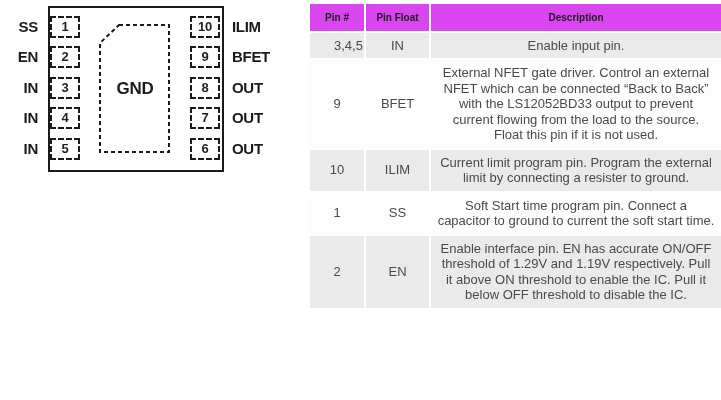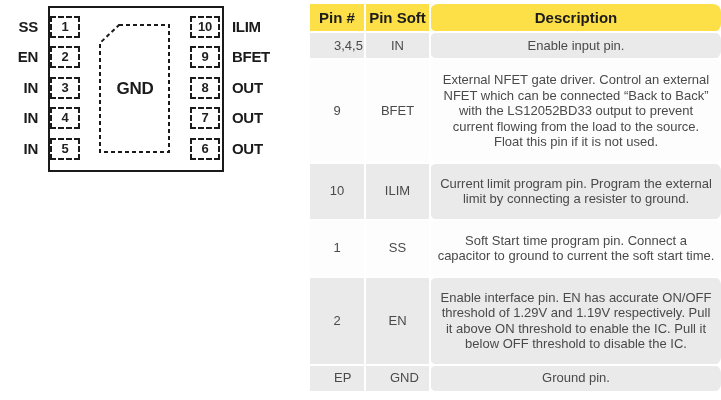--- a/index.html
+++ b/index.html
@@ -30,27 +30,27 @@
               color:#1a1a1a; letter-spacing:-0.3px; white-space:nowrap; }
 
   
   .pin-table { position:absolute; left:310px; top:4px; width:411px;
                border-collapse:collapse; table-layout:fixed;
                font-size:13px; line-height:15.5px; color:#4a4a4a;
                border-bottom:2px solid #cfcfcf; }
   .pin-table col.c-pin  { width:55px; }
   .pin-table col.c-name { width:65px; }
   .pin-table col.c-desc { width:291px; }
-  .pin-table th { background:#fde047; color:#1c1c1c; font-weight:bold;
-                  font-size:15px; height:28px; text-align:center;
+  .pin-table th { background:#d946ef; color:#1c1c1c; font-weight:bold;
+                  font-size:10px; height:28px; text-align:center;
                   border:2px solid #ffffff; border-top:none; }
   .pin-table th:first-child, .pin-table td:first-child { border-left:none; }
-  .pin-table th:last-child,  .pin-table td:last-child  { border-right:none;border-radius:8px; }
+  .pin-table th:last-child,  .pin-table td:last-child  { border-right:none; }
   .pin-table td { border:2px solid #ffffff; text-align:center;
-                  vertical-align:middle; padding:12px 6px; }
+                  vertical-align:middle; padding:5px 6px; }
   .pin-table tr.alt  td { background:#eaeaea; }
   .pin-table tr.norm td { background:#fdfdfd; }
   .pin-table tr.short td { height:27px; padding:2px 24px; }
 </style>
 </head>
 <body>
 
 <div class="stage">
 
   <div class="diagram">
@@ -109,21 +109,21 @@
 
   <table class="pin-table">
     <colgroup>
         <col class="c-pin">
         <col class="c-name">
         <col class="c-desc">
       </colgroup>
     <thead>
       <tr>
         <th>Pin #</th>
-        <th>Pin Soft</th>
+        <th>Pin Float</th>
         <th>Description</th>
       </tr>
     </thead>
     <tbody>
       <tr class="alt short">
         <td>3,4,5</td>
         <td>IN</td>
         <td>Enable input pin.</td>
       </tr>
       <tr class="norm">
@@ -139,21 +139,16 @@
       <tr class="norm">
         <td>1</td>
         <td>SS</td>
         <td>Soft Start time program pin. Connect a capacitor to ground to current the soft start time.</td>
       </tr>
       <tr class="alt">
         <td>2</td>
         <td>EN</td>
         <td>Enable interface pin. EN has accurate ON/OFF threshold of 1.29V and 1.19V respectively. Pull it above ON threshold to enable the IC. Pull it below OFF threshold to disable the IC.</td>
       </tr>
-      <tr class="alt short">
-        <td>EP</td>
-        <td>GND</td>
-        <td>Ground pin.</td>
-      </tr>
     </tbody>
   </table>
 
 </div>
 
 </body></html>

